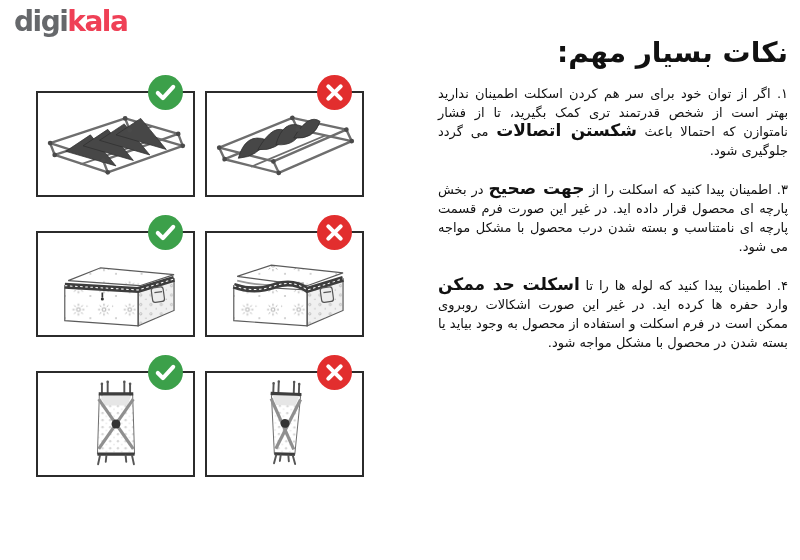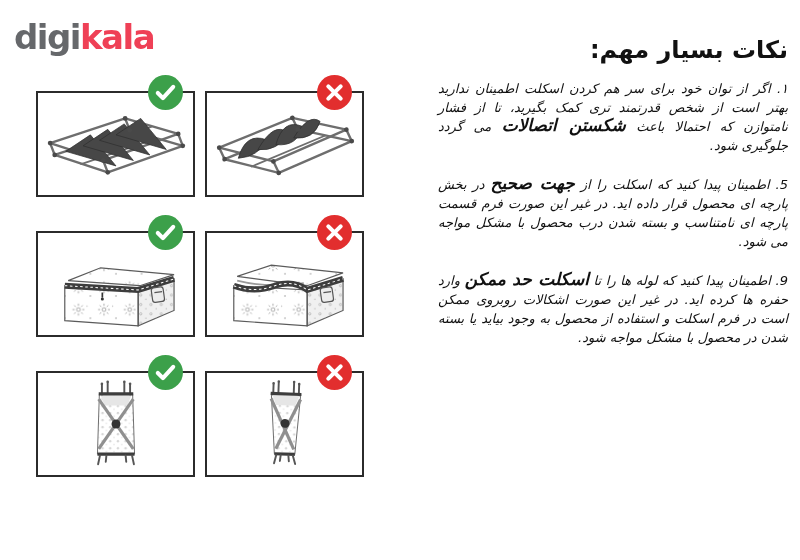--- a/index.html
+++ b/index.html
@@ -1,36 +1,36 @@
 <!DOCTYPE html>
 <html lang="fa" style="--brand-red: #ef4056; --logo-gray: #66686b; --check-green: #3ca04a; --cross-red: #e22e2e; --frame-border: #2b2b2b; --text: #111111;"><head>
 <meta charset="utf-8">
 <style>
   html,body{margin:0;padding:0;background:#fff;}
   .page{position:relative;width:800px;height:560px;background:#ffffff;overflow:hidden;
         font-family:"DejaVu Sans",sans-serif;color:var(--text,#111);}
 
   
-  .logo{position:absolute;left:14px;top:20px;font-size:34px;font-weight:bold;
+  .logo{position:absolute;left:14px;top:8px;font-size:28px;font-weight:bold;
         letter-spacing:-1.5px;line-height:1;}
   .logo .digi{color:var(--logo-gray,#66686b);}
   .logo .kala{color:var(--brand-red,#ef4056);}
 
   
   .fig{position:absolute;width:155px;height:102px;border:2px solid var(--frame-border,#2b2b2b);
        background:#fff;display:flex;align-items:center;justify-content:center;}
   .fig.c1{left:36px;}  .fig.c2{left:205px;}
   .fig.r1{top:91px;}   .fig.r2{top:231px;}  .fig.r3{top:371px;}
   .badge{position:absolute;top:-19px;right:9px;width:37px;height:37px;}
   .art{display:block;}
 
   
   .notes{position:absolute;top:36px;right:12px;width:366px;direction:rtl;text-align:right;}
-  .notes h1{font-size:24px;font-weight:bold;margin:0 0 15px 0;}
-  .notes p{font-size:13px;line-height:19px;text-align:justify;margin:0 0 20px 16px;font-style:italic;}
+  .notes h1{font-size:28px;font-weight:bold;margin:0 0 15px 0;}
+  .notes p{font-size:13px;line-height:19px;text-align:justify;margin:0 0 20px 16px;}
   .hl{font-weight:bold;font-size:17px;line-height:1;}
   .caption{display:block;margin-right:110px;}
 </style>
 </head>
 <body>
 
 <div class="page">
 
   <svg width="0" height="0" style="position:absolute" aria-hidden="true">
     <defs>
@@ -233,18 +233,18 @@
       <path d="M12 12 L24 24 M24 12 L12 24" fill="none" stroke="#fff" stroke-width="4" stroke-linecap="round"></path>
     </svg>
   </div>
 
   <div class="notes">
     <h1>نکات بسیار مهم:</h1>
 
     <p><span>۱.  اگر از توان خود برای سر هم کردن اسکلت اطمینان ندارید بهتر است از شخص قدرتمند تری کمک بگیرید، تا از فشار نامتوازن که احتمالا باعث </span><b class="hl">شکستن اتصالات</b><span> می گردد جلوگیری شود.</span></p>
 
 
-    <p><span>5.  اطمینان پیدا کنید که اسکلت را از </span><b class="hl">جهت صحیح</b><span> در بخش پارچه ای محصول قرار داده اید. در غیر این صورت فرم قسمت پارچه ای نامتناسب و بسته شدن درب محصول با مشکل مواجه می شود.</span></p>
-
-    <p><span>9.  اطمینان پیدا کنید که لوله ها را تا </span><b class="hl">اسکلت حد ممکن</b><span> وارد حفره ها کرده اید. در غیر این صورت اشکالات روبروی ممکن است در فرم اسکلت و استفاده از محصول به وجود بیاید یا بسته شدن در محصول با مشکل مواجه شود.</span></p>
+    <p><span>۳.  اطمینان پیدا کنید که اسکلت را از </span><b class="hl">جهت صحیح</b><span> در بخش پارچه ای محصول قرار داده اید. در غیر این صورت فرم قسمت پارچه ای نامتناسب و بسته شدن درب محصول با مشکل مواجه می شود.</span></p>
+
+    <p><span>۴.  اطمینان پیدا کنید که لوله ها را تا </span><b class="hl">اسکلت حد ممکن</b><span> وارد حفره ها کرده اید. در غیر این صورت اشکالات روبروی ممکن است در فرم اسکلت و استفاده از محصول به وجود بیاید یا بسته شدن در محصول با مشکل مواجه شود.</span></p>
   </div>
 
 </div>
 
 </body></html>

